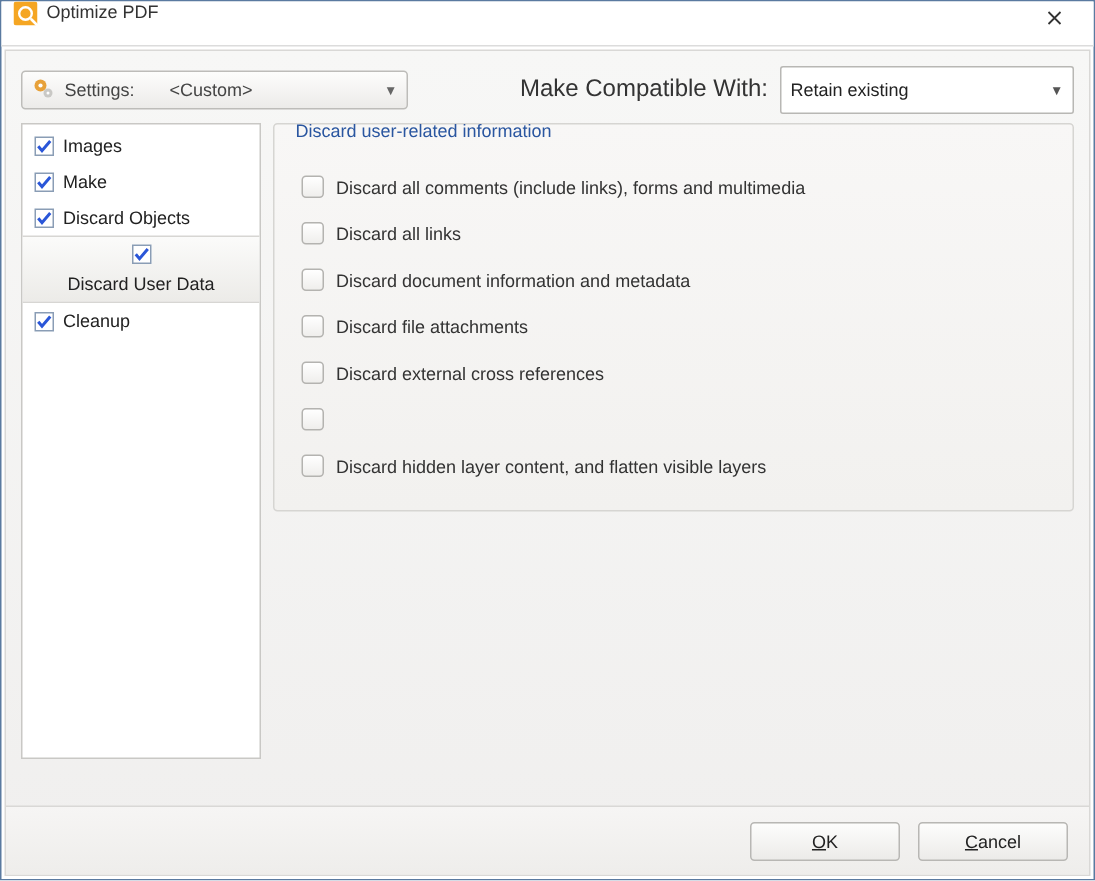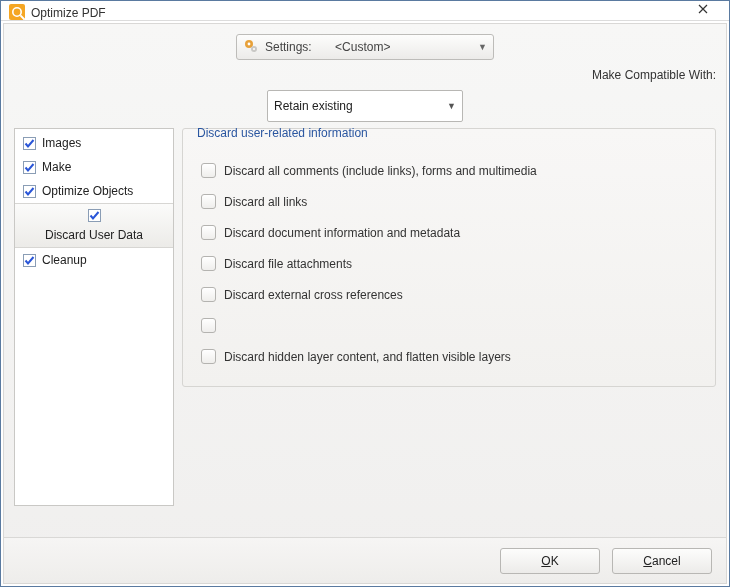--- a/index.html
+++ b/index.html
@@ -10,23 +10,23 @@
     color: #222;
     background: #fff;
   }
   .window {
     width: 730px; height: 587px;
     border: 1px solid #5a7aa0;
     display: flex; flex-direction: column;
     background: #fff;
   }
   .titlebar {
-    height: 20px;
-    background: #fff;
-    display: flex; align-items: flex-end;
+    height: 30px;
+    background: #fff;
+    display: flex; align-items: flex-start;
     padding: 0 6px 0 8px;
     border-bottom: 1px solid #dcdcdc;
   }
   .titlebar .app-icon {
     width: 16px; height: 16px;
     margin-right: 6px;
     display: flex; align-items: center; justify-content: center;
   }
   .titlebar .title { font-size: 12px; color: #333; }
   .titlebar .spacer { flex: 1; }
@@ -40,37 +40,36 @@
     flex: 1; position: relative;
     background: linear-gradient(#f7f7f6, #f0efee);
     border: 1px solid #d9d8d6;
     margin: 2px;
     display: flex; flex-direction: column;
   }
   .toprow {
     display: flex; align-items: center;
     padding: 10px 10px 6px 10px;
     gap: 8px;
-    flex-direction: column;
   }
   .settings-drop {
     width: 258px; height: 26px;
     background: linear-gradient(#fdfdfc, #ecebe9);
     border: 1px solid #bdbcb9;
     border-radius: 3px;
     display: flex; align-items: center;
     padding: 0 6px;
     cursor: default;
   }
   .settings-drop .gear { margin-right: 6px; }
   .settings-drop .lbl { color: #444; }
   .settings-drop .val { color: #444; margin-left: 20px; }
   .settings-drop .chev { margin-left: auto; color: #666; font-size: 9px; }
 
-  .compat-lbl { margin-left: auto; font-size: 12px; color: #333; }
+  .compat-lbl { margin-left: auto; font-size: 16px; color: #333; }
   .compat-drop {
     width: 196px; height: 32px;
     background: #fff;
     border: 1px solid #b8b7b4;
     border-radius: 2px;
     display: flex; align-items: center;
     padding: 0 6px;
     cursor: default;
   }
   .compat-drop .chev { margin-left: auto; color: #555; font-size: 9px; }
@@ -229,21 +228,21 @@
               </svg>
             </span>
             <span>Make</span>
           </div>
           <div class="side-item">
             <span class="side-check">
               <svg width="11" height="11" viewBox="0 0 11 11">
                 <path d="M1.5 5.5 L4 8.5 L9.5 2" fill="none" stroke="#2a56d8" stroke-width="2"></path>
               </svg>
             </span>
-            <span>Optimize Objects</span>
+            <span>Discard Objects</span>
           </div>
           <div class="side-item selected">
             <span class="side-check">
               <svg width="11" height="11" viewBox="0 0 11 11">
                 <path d="M1.5 5.5 L4 8.5 L9.5 2" fill="none" stroke="#2a56d8" stroke-width="2"></path>
               </svg>
             </span>
             <span>Discard User Data</span>
           </div>
           <div class="side-item">

